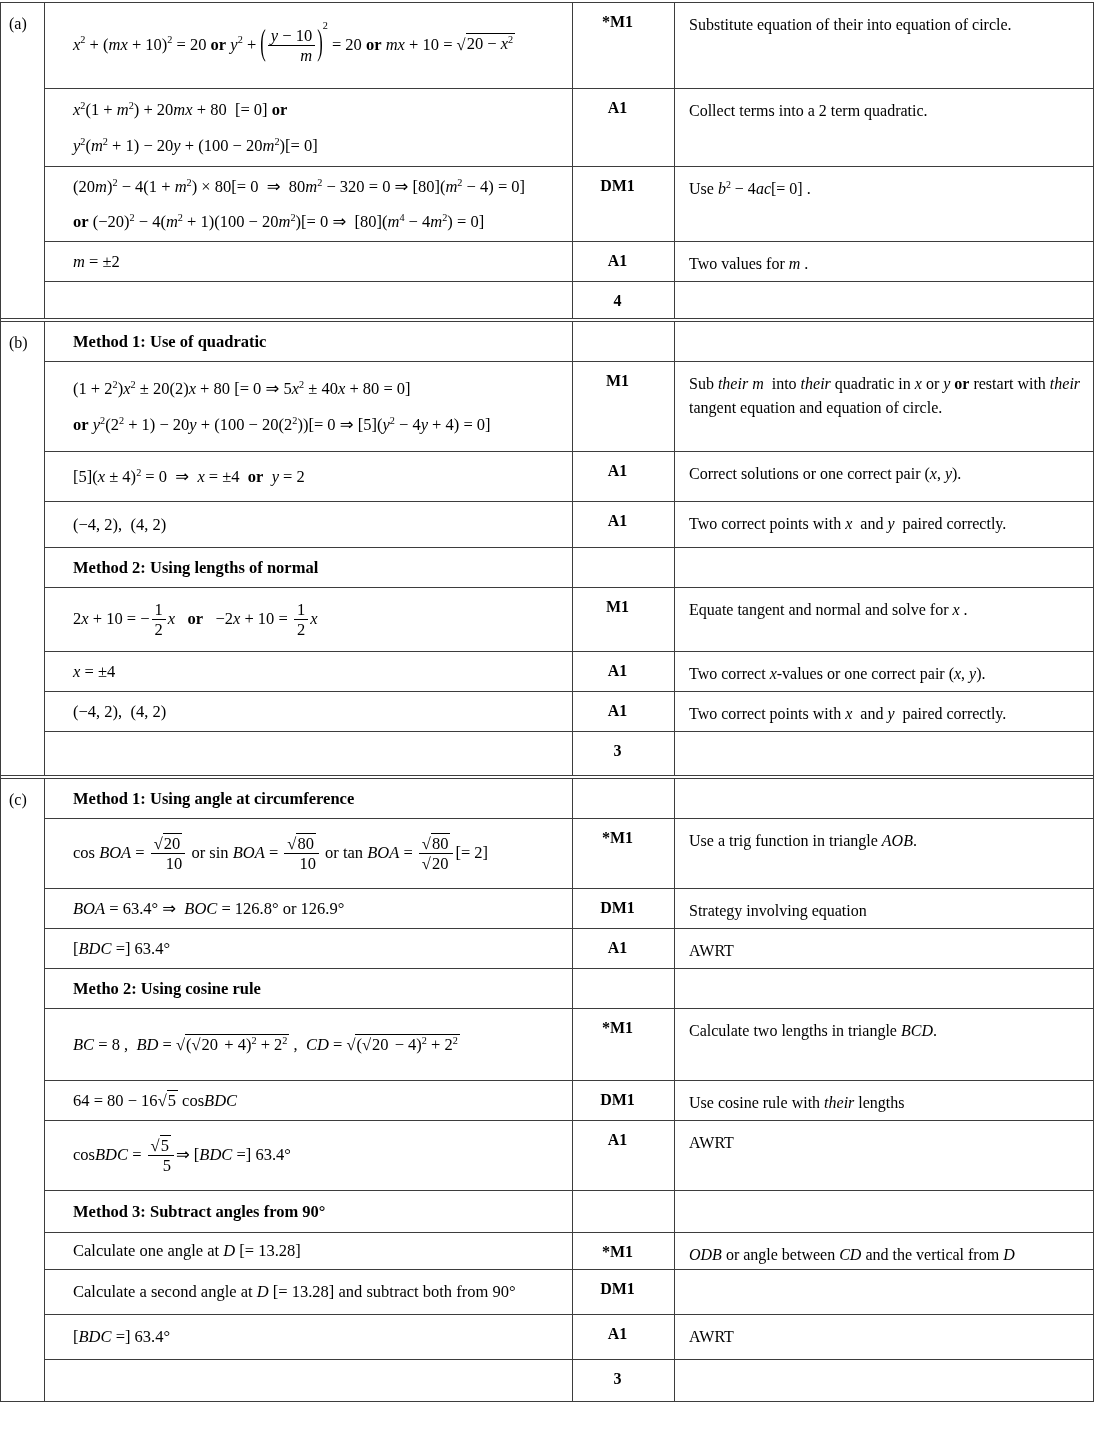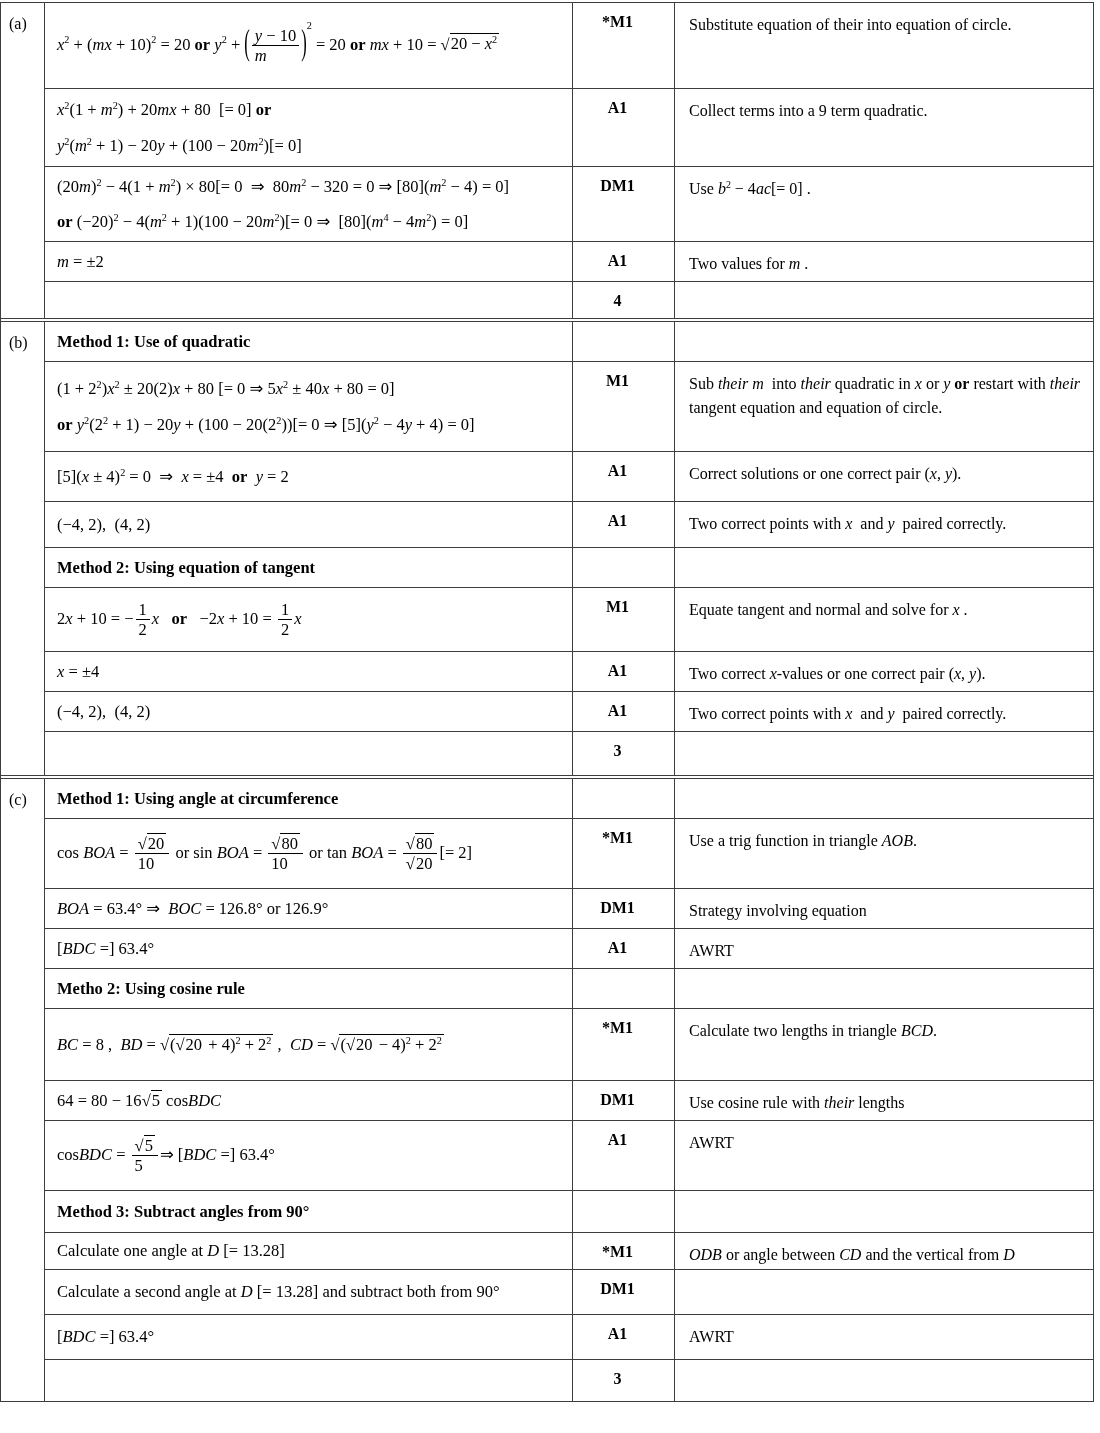--- a/index.html
+++ b/index.html
@@ -4,28 +4,28 @@
 <style>
   html, body { margin:0; padding:0; background:#ffffff; }
   .page {
     width:1100px; height:1433px; background:#fff; box-sizing:border-box;
     font-family:"Liberation Serif", serif; color:#000;
     padding-top:2px; overflow:hidden;
   }
   table.ms { border-collapse:collapse; table-layout:fixed; width:1093px; }
   table.ms td { border:1.6px solid #3d3d3d; box-sizing:border-box; }
   .part-cell { vertical-align:top; text-align:left; padding:12px 0 0 8px; font-size:16px; }
-  .work-cell { vertical-align:middle; padding:6px 10px 6px 12px; font-size:16.5px; line-height:1.4; }
+  .work-cell { vertical-align:middle; padding:6px 10px 6px 28px; font-size:16.5px; line-height:1.4; }
   .work-cell.header { font-weight:bold; }
   .mark-cell { vertical-align:top; text-align:center; padding:10px 12px 0 0; font-weight:bold; font-size:16px; }
   .note-cell { vertical-align:top; padding:10px 10px 0 14px; font-size:16px; line-height:1.5; }
   .ln + .ln { margin-top:12px; }
   sup { font-size:0.62em; }
   sup.hi { position:relative; top:-14px; font-size:0.62em; }
-  .frac { display:inline-block; text-align:left; vertical-align:middle; line-height:1.05; margin:0 2px; }
+  .frac { display:inline-block; text-align:right; vertical-align:middle; line-height:1.05; margin:0 2px; }
   .frac .top { display:block; border-bottom:1.5px solid #000; padding:0 3px 1px; }
   .frac .bot { display:block; padding:1px 3px 0; }
   .sqrt { white-space:nowrap; }
   .sqrt .rad { border-top:1.5px solid #000; padding:0 2px 0 1px; }
   .tall { display:inline-block; transform:scaleY(2.15); transform-origin:50% 55%; font-weight:300; }
   tr.section-sep td { height:3px; padding:0; border-top:1.6px solid #3d3d3d; border-bottom:1.6px solid #3d3d3d; }
 </style>
 </head>
 <body>
 
@@ -43,21 +43,21 @@
           <td class="work-cell"><i>x</i><sup>2</sup> + (<i>mx</i> + 10)<sup>2</sup> = 20 <b>or</b>  <i>y</i><sup>2</sup> + <span class="tall">(</span><span class="frac"><span class="top"><i>y</i> − 10</span><span class="bot"><i>m</i></span></span><span class="tall">)</span><sup class="hi">2</sup> = 20 <b>or</b> <i>mx</i> + 10 = <span class="sqrt">√<span class="rad">20 − <i>x</i><sup>2</sup></span></span></td>
           <td class="mark-cell">*M1</td>
           <td class="note-cell">Substitute equation of their into equation of circle.</td>
         </tr>
         <tr style="height: 78px;">
           <td class="work-cell">
             <div class="ln"><i>x</i><sup>2</sup>(1 + <i>m</i><sup>2</sup>) + 20<i>mx</i> + 80&nbsp;&nbsp;[= 0] <b>or</b></div>
             <div class="ln"><i>y</i><sup>2</sup>(<i>m</i><sup>2</sup> + 1) − 20<i>y</i> + (100 − 20<i>m</i><sup>2</sup>)[= 0]</div>
           </td>
           <td class="mark-cell">A1</td>
-          <td class="note-cell">Collect terms into a 9 term quadratic.</td>
+          <td class="note-cell">Collect terms into a 2 term quadratic.</td>
         </tr>
         <tr style="height: 75px;">
           <td class="work-cell">
             <div class="ln">(20<i>m</i>)<sup>2</sup> − 4(1 + <i>m</i><sup>2</sup>) × 80[= 0&nbsp;&nbsp;⇒&nbsp;&nbsp;80<i>m</i><sup>2</sup> − 320 = 0 ⇒ [80](<i>m</i><sup>2</sup> − 4) = 0]</div>
             <div class="ln"><b>or</b> (−20)<sup>2</sup> − 4(<i>m</i><sup>2</sup> + 1)(100 − 20<i>m</i><sup>2</sup>)[= 0 ⇒&nbsp;&nbsp;[80](<i>m</i><sup>4</sup> − 4<i>m</i><sup>2</sup>) = 0]</div>
           </td>
           <td class="mark-cell">DM1</td>
           <td class="note-cell">Use <i>b</i><sup>2</sup> − 4<i>ac</i>[= 0] .</td>
         </tr>
         <tr style="height: 40px;">
@@ -91,21 +91,21 @@
           <td class="work-cell">[5](<i>x</i> ± 4)<sup>2</sup> = 0&nbsp;&nbsp;⇒&nbsp;&nbsp;<i>x</i> = ±4&nbsp;&nbsp;<b>or</b>&nbsp;&nbsp;<i>y</i> = 2</td>
           <td class="mark-cell">A1</td>
           <td class="note-cell">Correct solutions or one correct pair (<i>x</i>, <i>y</i>).</td>
         </tr>
         <tr style="height: 46px;">
           <td class="work-cell">(−4, 2),&nbsp; (4, 2)</td>
           <td class="mark-cell">A1</td>
           <td class="note-cell">Two correct points with <i>x</i>&nbsp; and <i>y</i>&nbsp; paired correctly.</td>
         </tr>
         <tr style="height: 40px;">
-          <td class="work-cell header">Method 2: Using equation of tangent</td>
+          <td class="work-cell header">Method 2: Using lengths of normal</td>
           <td class="mark-cell"></td>
           <td class="note-cell"></td>
         </tr>
         <tr style="height: 64px;">
           <td class="work-cell">2<i>x</i> + 10 = −<span class="frac"><span class="top">1</span><span class="bot">2</span></span><i>x</i>&nbsp;&nbsp;&nbsp;<b>or</b>&nbsp;&nbsp;&nbsp;−2<i>x</i> + 10 = <span class="frac"><span class="top">1</span><span class="bot">2</span></span><i>x</i></td>
           <td class="mark-cell">M1</td>
           <td class="note-cell">Equate tangent and normal and solve for <i>x</i> .</td>
         </tr>
         <tr style="height: 40px;">
           <td class="work-cell"><i>x</i> = ±4</td>

